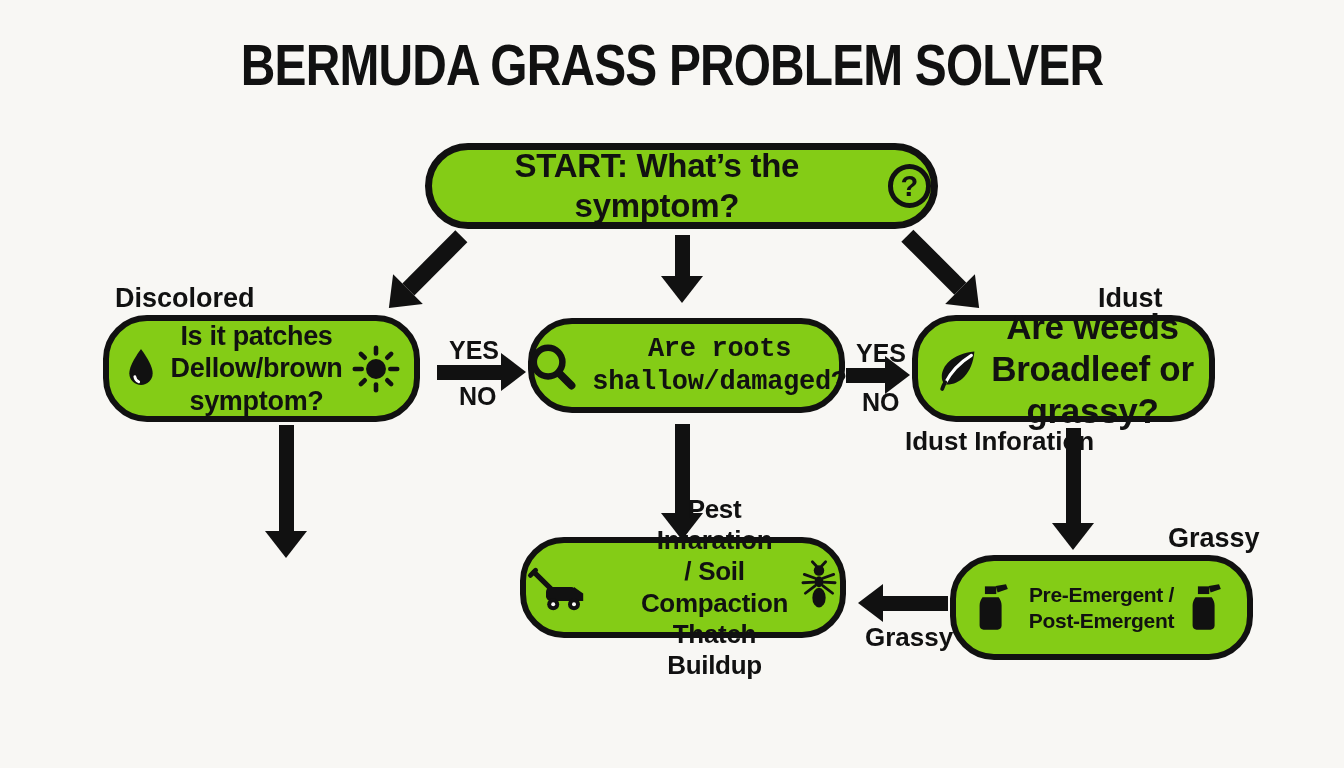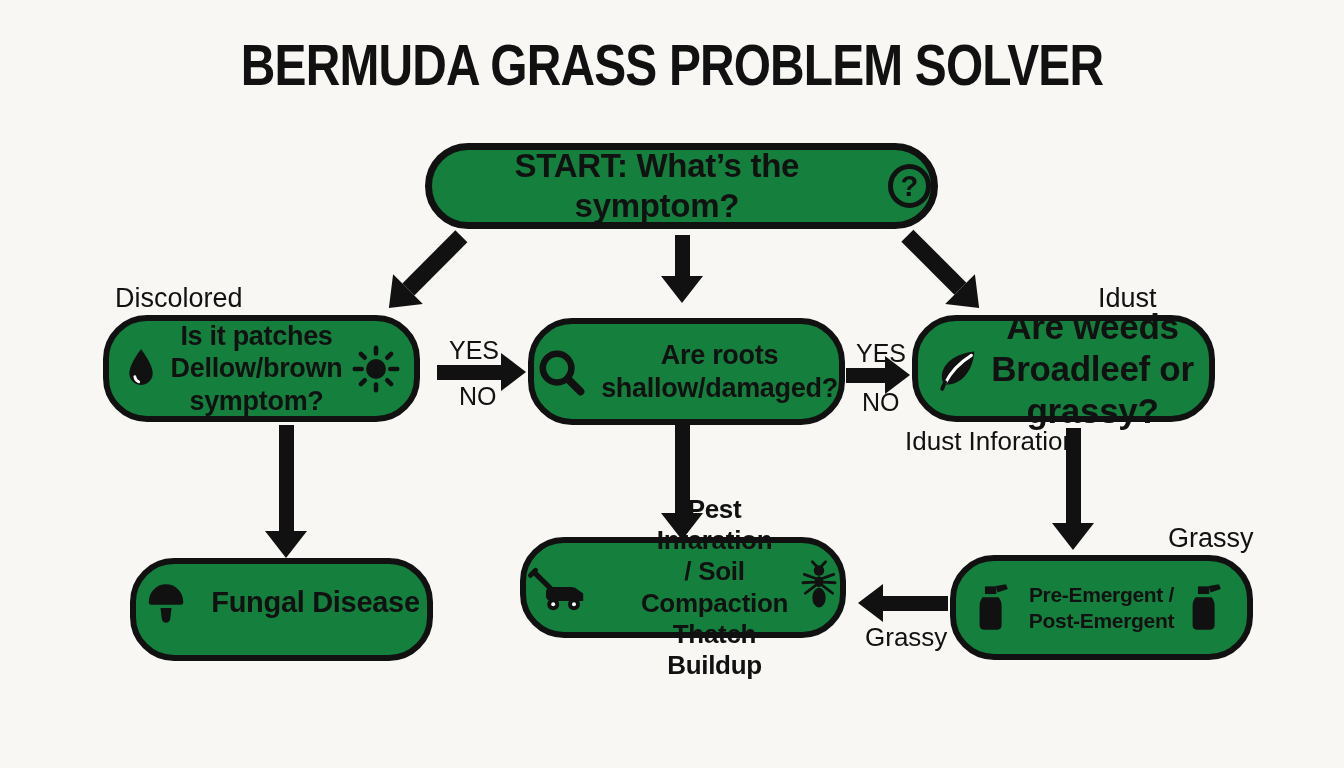--- a/index.html
+++ b/index.html
@@ -16,32 +16,32 @@
     position:absolute;top:32px;left:0;right:0;
     text-align:center;
     font-size:57px;font-weight:bold;letter-spacing:-1px;
     transform:scaleX(0.84);
     white-space:nowrap;
   }
   .node{
     position:absolute;
     border:6px solid #111;
     border-radius:44px;
-    background:#15803d;
+    background:#84cc16;
     box-sizing:border-box;
     display:flex;align-items:center;justify-content:center;
   }
   .node .lines{
     text-align:center;font-weight:bold;line-height:1.2;
     letter-spacing:-0.3px;
   }
   .node .lines span{display:block;}
   .icon{display:flex;align-items:center;justify-content:center;flex:0 0 auto;}
   .icon svg{display:block;}
-  .lbl{position:absolute;font-weight:normal;white-space:nowrap;}
+  .lbl{position:absolute;font-weight:bold;white-space:nowrap;}
   
   .arr{
     position:absolute;display:flex;flex-direction:column;align-items:center;
   }
   .arr .shaft{width:15px;background:#111;flex:1;}
   .arr .head{
     width:0;height:0;
     border-left:21px solid transparent;
     border-right:21px solid transparent;
     border-top:27px solid #111;
@@ -129,21 +129,21 @@
     </div>
   </div>
 
   <div class="lbl" style="left:449px;top:336px;font-size:25px;">YES</div>
   <div class="arrh" style="left:437px;top:353px;width:89px;">
     <div class="shaft"></div>
     <div class="head-r"></div>
   </div>
   <div class="lbl" style="left:459px;top:382px;font-size:25px;">NO</div>
 
-  <div class="node" style="left:528px;top:318px;width:317px;height:107px;">
+  <div class="node" style="left:528px;top:318px;width:317px;height:95px;font-family:Liberation Mono, monospace;">
     <div class="icon" style="margin-right:14px;">
       <svg width="52" height="52" viewBox="0 0 24 24">
         <circle cx="10.2" cy="10.2" r="6.6" fill="none" stroke="#111" stroke-width="3"></circle>
         <line x1="15.2" y1="15.2" x2="21" y2="21" stroke="#111" stroke-width="3.6" stroke-linecap="round"></line>
       </svg>
     </div>
     <div class="lines" style="font-size:27px;">
       <span>Are roots</span>
       <span>shallow/damaged?</span>
     </div>
@@ -181,29 +181,20 @@
     <div class="shaft"></div>
     <div class="head"></div>
   </div>
   <div class="arr" style="left:1052px;top:428px;height:122px;">
     <div class="shaft"></div>
     <div class="head"></div>
   </div>
 
   <div class="lbl" style="left:1168px;top:523px;font-size:27px;">Grassy</div>
 
-  <div class="node" style="left:130px;top:558px;width:303px;height:103px;padding-bottom:14px;">
-    <div class="icon" style="margin-right:22px;">
-      <svg width="46" height="50" viewBox="0 0 24 26">
-        <path d="M3 12.6C3 7.2 7 3.2 12 3.2s9 4 9 9.4c0 .9-.6 1.3-1.3 1.3H4.3C3.6 13.9 3 13.5 3 12.6Z" fill="#111"></path>
-        <path d="M9.1 15.6h5.8l-.7 5.6c-.2 1.3-1.1 2.1-2.2 2.1s-2-.8-2.2-2.1Z" fill="#111"></path>
-      </svg>
-    </div>
-    <div class="lines" style="font-size:29px;">Fungal Disease</div>
-  </div>
 
   <div class="node" style="left:520px;top:537px;width:326px;height:101px;">
     <div class="icon" style="margin-right:8px;">
       <svg width="64" height="50" viewBox="0 0 32 25">
         <path d="M2.2 6.2 4.8 3.6" stroke="#111" stroke-width="2.4" stroke-linecap="round"></path>
         <path d="M4 4.6 13 13.4" stroke="#111" stroke-width="2.6" stroke-linecap="round"></path>
         <rect x="10" y="12" width="15" height="7" rx="2.4" fill="#111"></rect>
         <path d="M24 12l4.6 3.2V19H24Z" fill="#111"></path>
         <circle cx="13.6" cy="20.6" r="3" fill="#111"></circle>
         <circle cx="24" cy="20.6" r="3" fill="#111"></circle>

